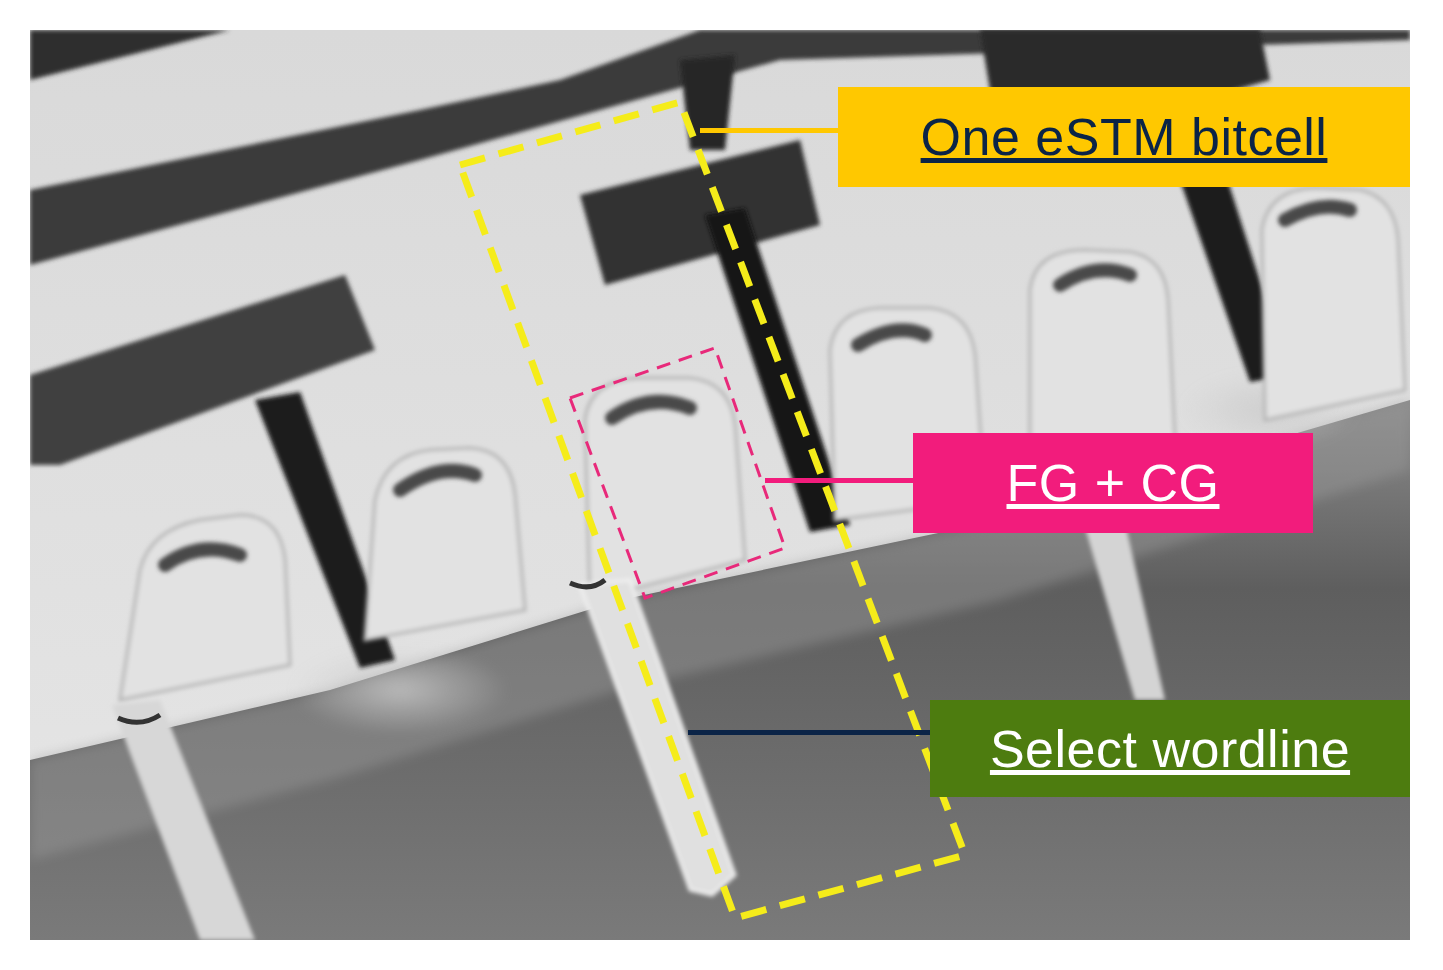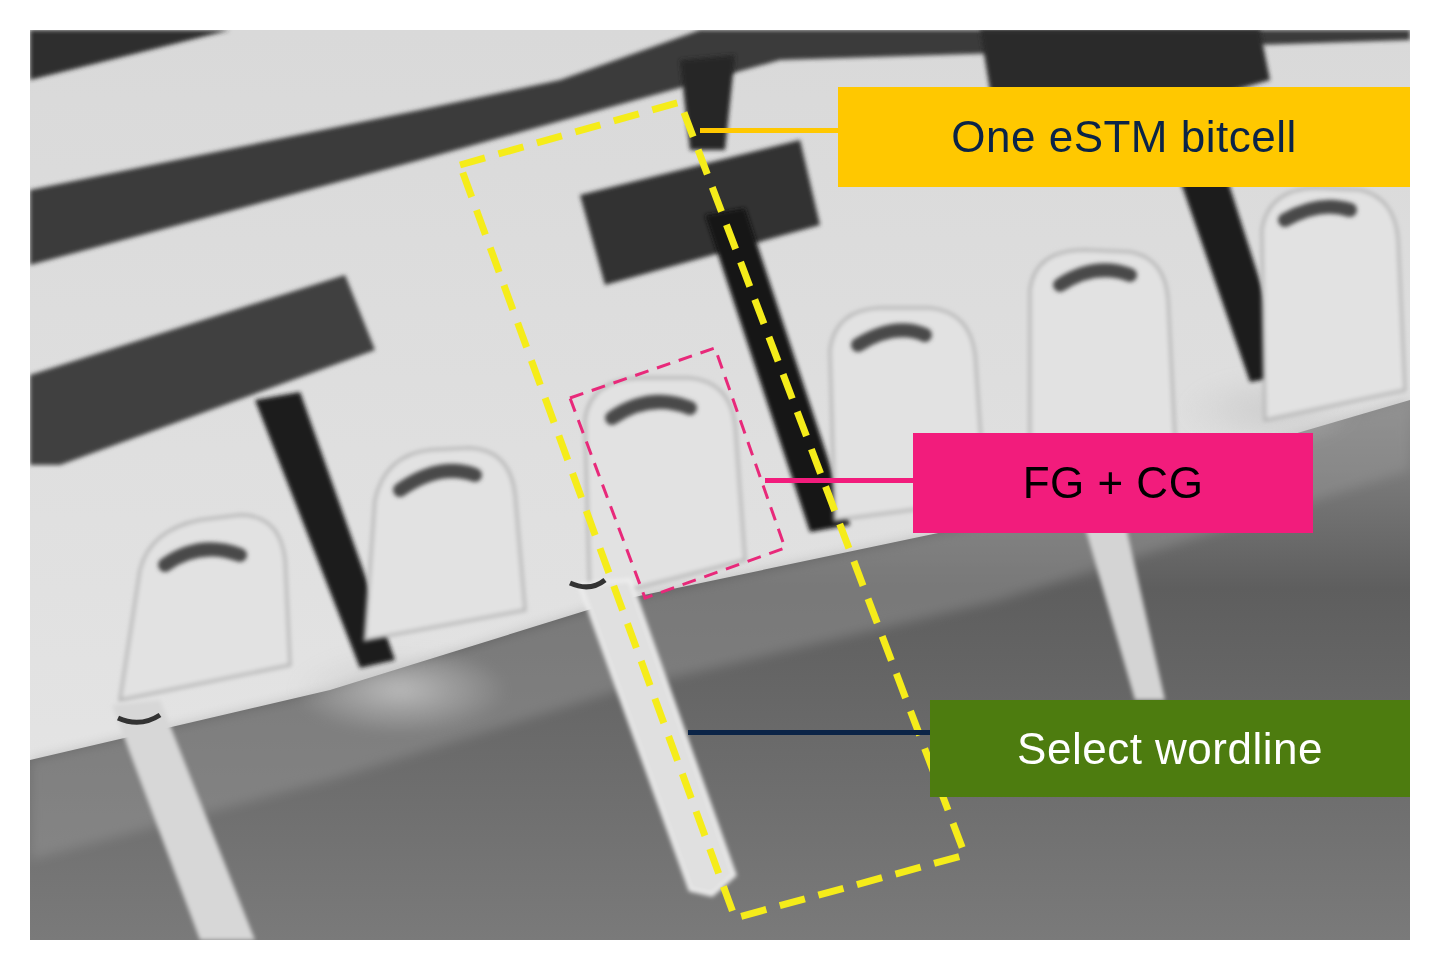--- a/index.html
+++ b/index.html
@@ -1,22 +1,22 @@
 <!DOCTYPE html>
 <html><head>
 <meta charset="utf-8">
 <style>
   html, body { margin: 0; padding: 0; background: #ffffff; }
   body { width: 1443px; height: 970px; position: relative; overflow: hidden;
          font-family: "Liberation Sans", sans-serif; }
   .figure { position: absolute; left: 0; top: 0; width: 1443px; height: 970px; }
   .micrograph { position: absolute; left: 0; top: 0; }
   .callout { position: absolute; display: flex; align-items: center; justify-content: center;
-             font-family: "Liberation Sans", sans-serif; font-size: 44px; letter-spacing: 0.5px;
-             white-space: nowrap; box-sizing: border-box; }
+             font-family: "Liberation Sans", sans-serif; font-size: 52px; letter-spacing: 0.5px;
+             white-space: nowrap; box-sizing: border-box; text-decoration: underline; }
   .callout-bitcell { left: 838px; top: 87px; width: 572px; height: 100px; }
   .callout-fgcg { left: 913px; top: 433px; width: 400px; height: 100px; }
   .callout-wordline { left: 930px; top: 700px; width: 480px; height: 97px; }
   .leader { position: absolute; height: 5px; }
   .leader-bitcell { left: 700px; top: 128px; width: 140px; }
   .leader-fgcg { left: 765px; top: 478px; width: 150px; }
   .leader-wordline { left: 688px; top: 730px; width: 244px; }
 </style>
 </head>
 <body>
@@ -101,20 +101,20 @@
   </svg>
 
   <div class="leader leader-bitcell" style="background:#FFC800;"></div>
   <div class="leader leader-fgcg" style="background:#F21C7C;"></div>
   <div class="leader leader-wordline" style="background:#0B2447;"></div>
 
   <div class="callout callout-bitcell" style="background:#FFC800; color:#0B2447;">
     <span>One eSTM bitcell</span>
   </div>
 
-  <div class="callout callout-fgcg" style="background:#F21C7C; color:#000000;text-align:right;">
+  <div class="callout callout-fgcg" style="background:#F21C7C; color:#ffffff;text-align:right;">
     <span>FG + CG</span>
   </div>
 
   <div class="callout callout-wordline" style="background:#4d7c0f; color:#FFFFFF;">
     <span>Select wordline</span>
   </div>
 </div>
 
 </body></html>

